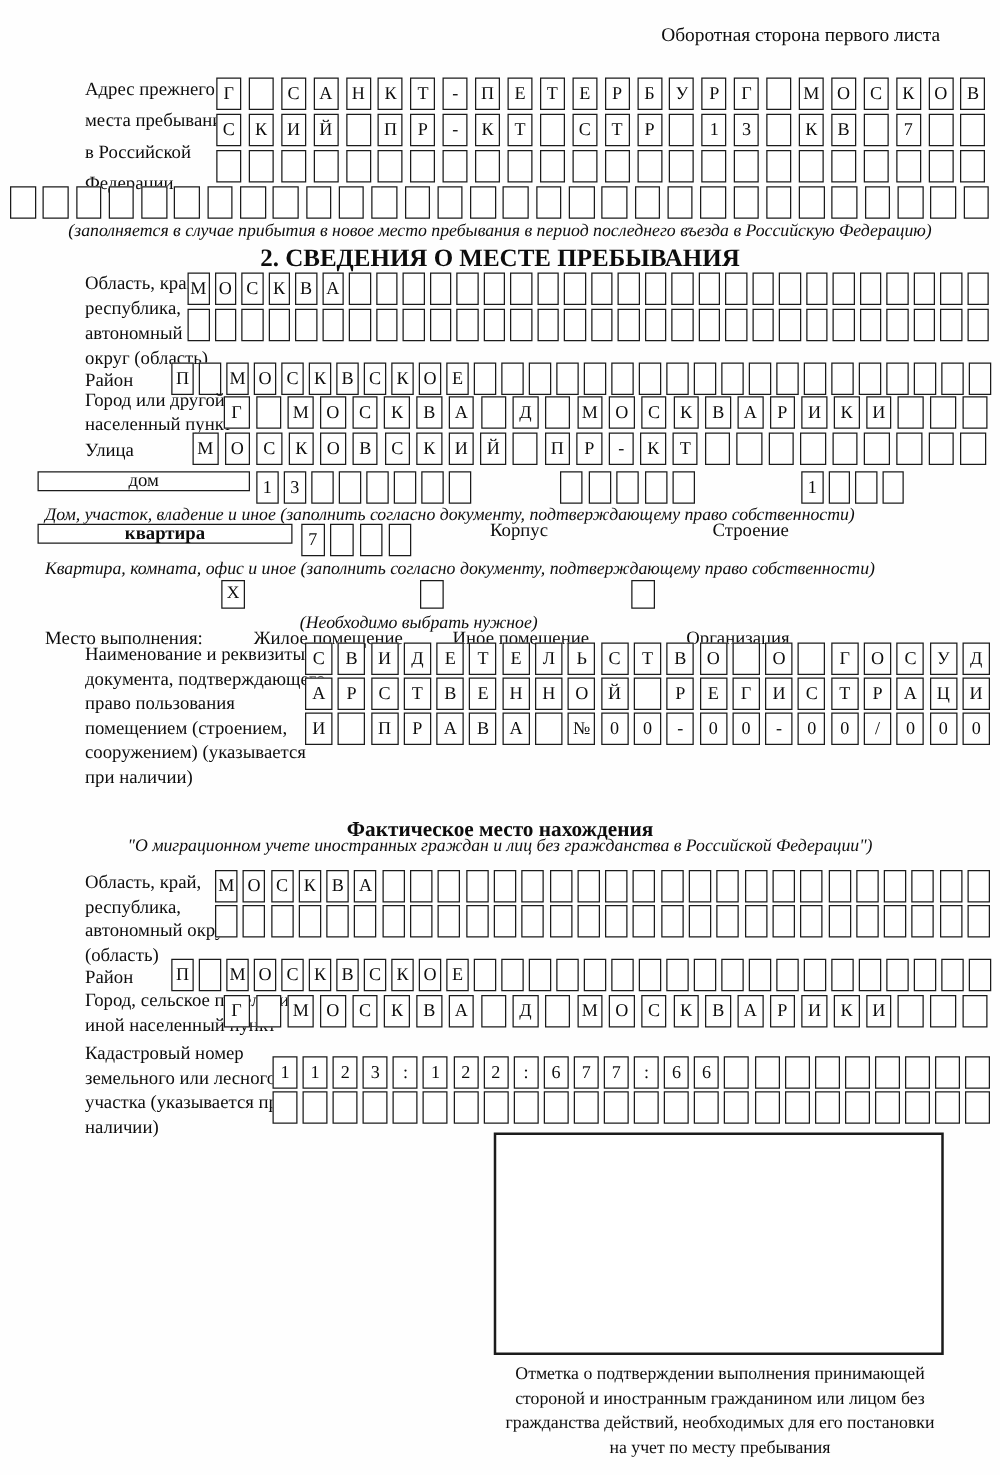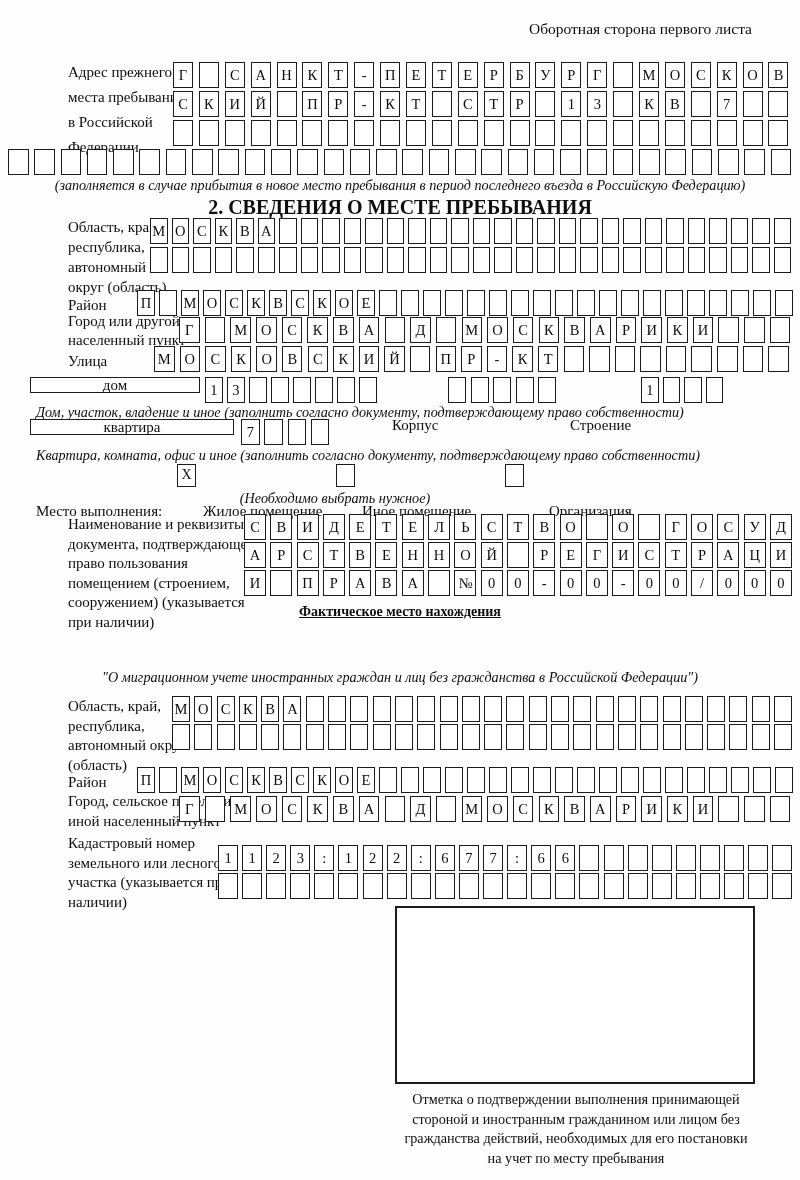--- a/index.html
+++ b/index.html
@@ -336,21 +336,21 @@
     </div>
   <div class="inline-lbl" style="left:570px; top:381px;">Строение</div>
   <div class="row" style="left:641px; top:377px; --w:17.5px; --g:4px;">
       <span class="cell">1</span>
       <span class="cell"></span>
       <span class="cell"></span>
       <span class="cell"></span>
     </div>
   <div class="note" style="left:36px; top:404px;">Дом, участок, владение и иное (заполнить согласно документу, подтверждающему право собственности)</div>
 
-  <div class="lblbox" style="left:30px; top:419px; width:204px;">квартира</div>
+  <div class="lblbox" style="left:30px; top:419px; width:204px;font-weight:bold;">квартира</div>
   <div class="row" style="left:241px; top:419px; --w:18.5px; --g:4.8px;">
       <span class="cell">7</span>
       <span class="cell"></span>
       <span class="cell"></span>
       <span class="cell"></span>
     </div>
   <div class="note" style="left:36px; top:447px;">Квартира, комната, офис и иное (заполнить согласно документу, подтверждающему право собственности)</div>
 
   <div class="inline-lbl" style="left:36px; top:467px;">Место выполнения:</div>
   <div class="chk" style="left:177px; top:464px;">X</div>
@@ -425,21 +425,21 @@
       <span class="cell">0</span>
       <span class="cell">-</span>
       <span class="cell">0</span>
       <span class="cell">0</span>
       <span class="cell">/</span>
       <span class="cell">0</span>
       <span class="cell">0</span>
       <span class="cell">0</span>
     </div>
 
-  <div class="heading center" style="top:604px; font-size:14px;text-decoration:underline;">Фактическое место нахождения</div>
+  <div class="heading center" style="top:654px; font-size:17px;">Фактическое место нахождения</div>
   <div class="note center" style="top:669px;">"О миграционном учете иностранных граждан и лиц без гражданства в Российской Федерации")</div>
 
   <div class="lbl lbl-tight" style="left:68px; top:697px; width:130px;">Область, край, республика, автономный округ (область)</div>
   <div class="row" style="left:172px; top:696px; --w:18px; --g:4.3px;">
       <span class="cell">М</span>
       <span class="cell">О</span>
       <span class="cell">С</span>
       <span class="cell">К</span>
       <span class="cell">В</span>
       <span class="cell">А</span>

